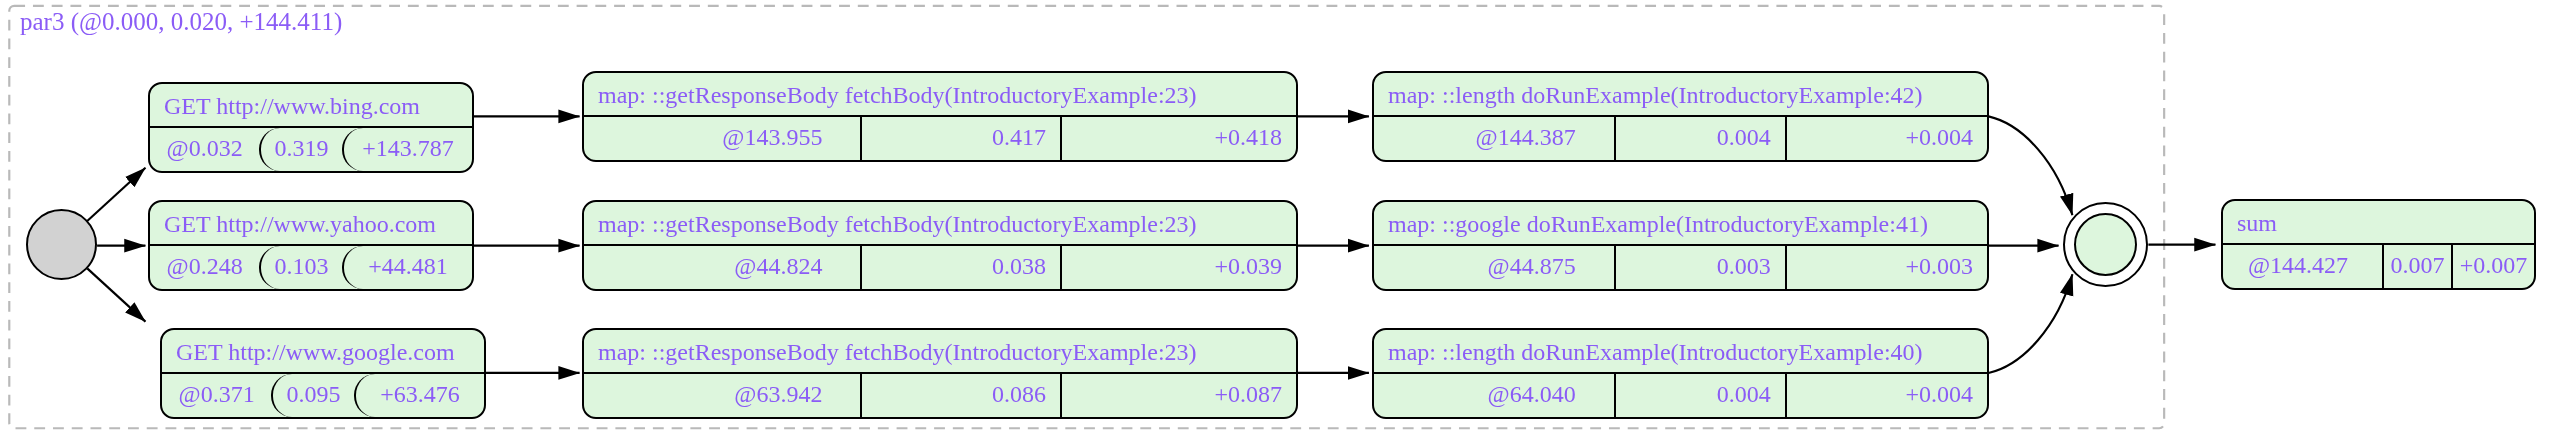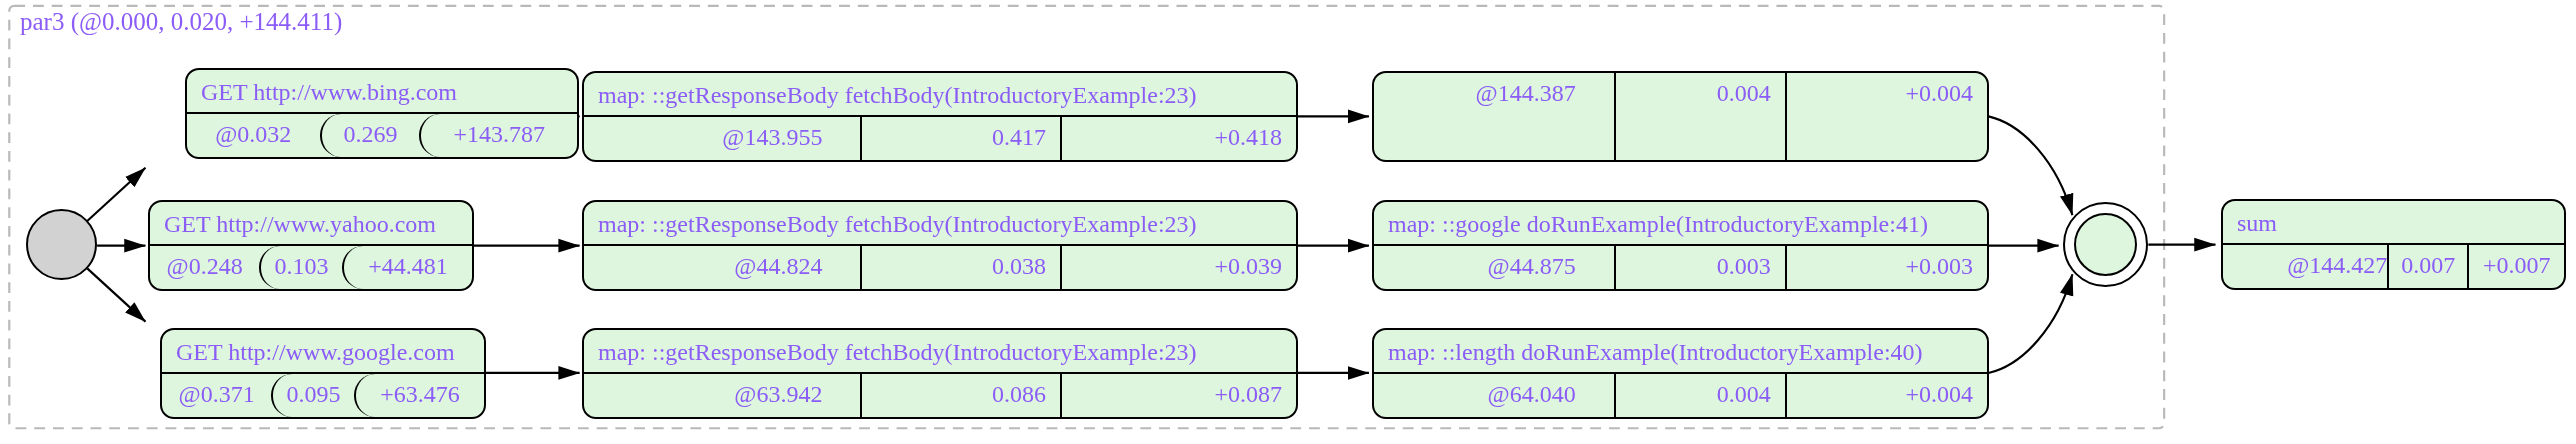--- a/index.html
+++ b/index.html
@@ -60,21 +60,21 @@
   .n-get .cell { text-align: center; border-radius: 21px; }
   .n-get .cell:nth-child(1) { flex: 1.15; }
   .n-get .cell:nth-child(2) { flex: 0.85; }
   .n-get .cell:nth-child(3) { flex: 1.35; }
 
   .n-map .cell { text-align: right; padding-right: 14px; }
   .n-map .cell:nth-child(1) { flex: 1.3; }
   .n-map .cell:nth-child(2) { flex: 1.0; margin-left: 24px; }
   .n-map .cell:nth-child(3) { flex: 1.2; }
 
-  .n-sum .cell:nth-child(1) { flex: 1.9; padding-left: 8px; text-align: right; }
+  .n-sum .cell:nth-child(1) { flex: 1.9; padding-left: 25px; text-align: left; }
   .n-sum .cell:nth-child(2) { flex: 0.95; text-align: center; }
   .n-sum .cell:nth-child(3) { flex: 1.15; text-align: center; }
 
   .start-circle {
     position: absolute;
     left: 26px; top: 209px;
     width: 71px; height: 71px;
     border-radius: 50%;
     background: var(--start-node-fill, #d2d2d2);
     border: 2.4px solid var(--node-border, #000);
@@ -130,37 +130,38 @@
     <path d="M 2015 249 L 2086 249" fill="none" stroke="#000" stroke-width="2.2" marker-end="url(#ah)"></path>
     <path d="M 2015 378 C 2050 370, 2085 331, 2100 278" fill="none" stroke="#000" stroke-width="2.2" marker-end="url(#ah)"></path>
 
     <path d="M 2177 248 L 2245 248" fill="none" stroke="#000" stroke-width="2.2" marker-end="url(#ah)"></path>
   </svg>
 
   <div class="par-title">par3 (@0.000, 0.020, +144.411)</div>
 
   <div class="start-circle"></div>
 
-  <div class="node n-get" style="left:148px; top:68px; width:394px;margin-left:37px;">
+  <div class="node n-get" style="left:148px; top:82px; width:326px;">
     <div class="node-title">GET http://www.bing.com</div>
     <div class="node-vals">
       <div class="cell">@0.032</div>
-      <div class="cell">0.269</div>
+      <div class="cell">0.319</div>
       <div class="cell">+143.787</div>
     </div>
   </div>
   <div class="node n-map" style="left:582px; top:71px; width:716px;">
     <div class="node-title">map: ::getResponseBody fetchBody(IntroductoryExample:23)</div>
     <div class="node-vals">
       <div class="cell">@143.955</div>
       <div class="cell">0.417</div>
       <div class="cell">+0.418</div>
     </div>
   </div>
   <div class="node n-map" style="left:1372px; top:71px; width:617px;">
+    <div class="node-title">map: ::length doRunExample(IntroductoryExample:42)</div>
     <div class="node-vals">
       <div class="cell">@144.387</div>
       <div class="cell">0.004</div>
       <div class="cell">+0.004</div>
     </div>
   </div>
 
   <div class="node n-get" style="left:148px; top:200px; width:326px;">
     <div class="node-title">GET http://www.yahoo.com</div>
     <div class="node-vals">
@@ -208,21 +209,21 @@
       <div class="cell">@64.040</div>
       <div class="cell">0.004</div>
       <div class="cell">+0.004</div>
     </div>
   </div>
 
   <div class="end-outer">
     <div class="end-inner"></div>
   </div>
 
-  <div class="node n-sum" style="left:2221px; top:199px; width:345px;">
+  <div class="node n-sum" style="left:2221px; top:199px; width:315px;">
     <div class="node-title">sum</div>
     <div class="node-vals">
       <div class="cell">@144.427</div>
       <div class="cell">0.007</div>
       <div class="cell">+0.007</div>
     </div>
   </div>
 
 </div>
 

